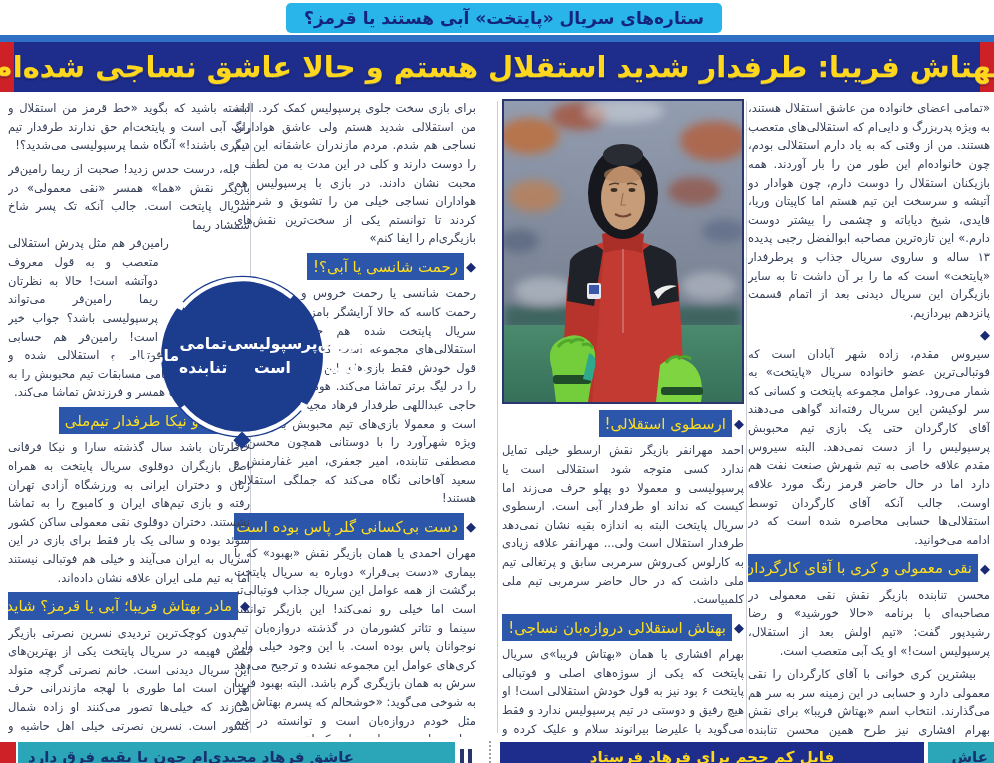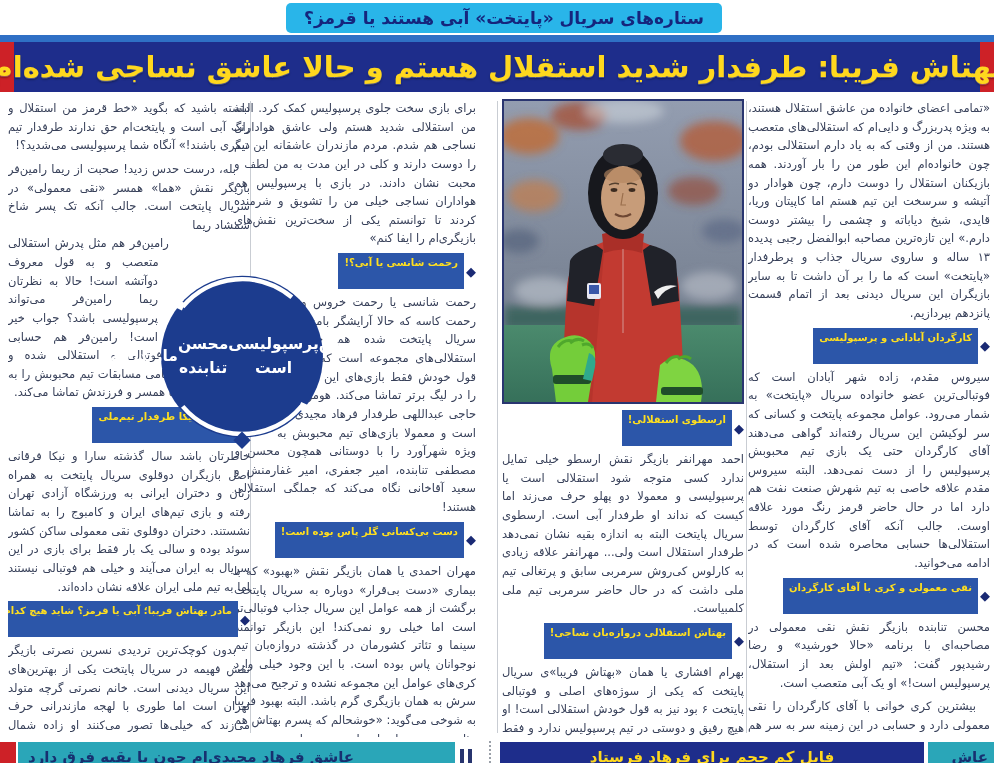--- a/index.html
+++ b/index.html
@@ -35,22 +35,22 @@
     position:absolute; top:4px; bottom:0; width:242px; overflow:hidden;
     font-size:11.5px; line-height:1.62; color:#38415a; text-align:justify;
   }
   .c1 { right:4px; } .c2 { right:250px; } .c3 { right:518px; } .c4 { right:744px; }
   .col p { margin:0 0 5px; }
   .col p.ind { text-indent:14px; }
   
   .sh { display:flex; align-items:center; margin:2px 0 4px; }
   .sh .di { color:#1a2a74; font-size:13px; line-height:1; margin-left:2px; }
   .sh .bar {
-    background:#2c56a9; color:#ffdf1f; font-weight:bold; font-size:10px;
-    padding:2px 6px 18px; letter-spacing:-0.2px; white-space:nowrap;
+    background:#2c56a9; color:#ffdf1f; font-weight:normal; font-size:15px;
+    padding:2px 6px 1px; letter-spacing:-0.2px; white-space:nowrap;
   }
   
   .photo {
     width:242px; height:305px; margin:0 0 6px; padding:0;
     border:2px solid #2a3670; background:#8d96a8; overflow:hidden;
   }
   
   .cutL { float:left;  width:70px; height:150px; shape-outside:circle(86px at -13px 60px); shape-margin:4px; }
   .cutR { float:right; width:92px; height:155px; shape-outside:circle(86px at 84px 71px);  shape-margin:4px; }
   
@@ -98,21 +98,20 @@
 
   <div class="body-area">
     <div class="rule" style="left:250px"></div>
     <div class="rule" style="left:497px"></div>
     <div class="rule" style="left:746px"></div>
 
     <section class="col c1">
       <p>«تمامی اعضای خانواده من عاشق استقلال هستند، به ویژه پدربزرگ و دایی‌ام که استقلالی‌های متعصب هستند. من از وقتی که به یاد دارم استقلالی بودم، چون خانواده‌ام این طور من را بار آوردند. همه بازیکنان استقلال را دوست دارم، چون هوادار دو آتیشه و سرسخت این تیم هستم اما کاپیتان وریا، قایدی، شیخ دیاباته و چشمی را بیشتر دوست دارم.» این تازه‌ترین مصاحبه ابوالفضل رجبی پدیده ۱۳ ساله و ساروی سریال جذاب و پرطرفدار «پایتخت» است که ما را بر آن داشت تا به سایر بازیگران این سریال دیدنی بعد از اتمام قسمت پانزدهم بپردازیم.</p>
       <div class="sh">
         <span class="di">◆</span>
-        <span class="bar">کارگردان آبادانی و پرسپولیسی</span>
       </div>
       <p>سیروس مقدم، زاده شهر آبادان است که فوتبالی‌ترین عضو خانواده سریال «پایتخت» به شمار می‌رود. عوامل مجموعه پایتخت و کسانی که سر لوکیشن این سریال رفته‌اند گواهی می‌دهند آقای کارگردان حتی یک بازی تیم محبوبش پرسپولیس را از دست نمی‌دهد. البته سیروس مقدم علاقه خاصی به تیم شهرش صنعت نفت هم دارد اما در حال حاضر قرمز رنگ مورد علاقه اوست. جالب آنکه آقای کارگردان توسط استقلالی‌ها حسابی محاصره شده است که در ادامه می‌خوانید.</p>
       <div class="sh">
         <span class="di">◆</span>
         <span class="bar">نقی معمولی و کری با آقای کارگردان</span>
       </div>
       <p>محسن تنابنده بازیگر نقش نقی معمولی در مصاحبه‌ای با برنامه «حالا خورشید» و رضا رشیدپور گفت: «تیم اولش بعد از استقلال، پرسپولیس است!» او یک آبی متعصب است.</p>
       <p class="ind">بیشترین کری خوانی با آقای کارگردان را نقی معمولی دارد و حسابی در این زمینه سر به سر هم می‌گذارند. انتخاب اسم «بهتاش فریبا» برای نقش بهرام افشاری نیز طرح همین محسن تنابنده استقلالی و به یاد «بهتاش فریبا» ستاره دهه ۶۰ استقلال و تیم ملی ایران بود.</p>
     </section>
 
@@ -230,21 +229,21 @@
       <circle cx="100" cy="100" r="92" fill="#1c3c8e"></circle>
       <path d="M32.6 43.4 A88 88 0 0 1 156.6 32.6" stroke="#ffffff" stroke-width="5" fill="none"></path>
       <rect x="25" y="37" width="9" height="9" fill="#ffffff" transform="rotate(25 29.5 41.5)"></rect>
       <path d="M167.4 156.6 A88 88 0 0 1 32.6 156.6" stroke="#ffffff" stroke-width="5" fill="none"></path>
       <rect x="165" y="153" width="9" height="9" fill="#ffffff" transform="rotate(25 169.5 157.5)"></rect>
       <rect x="93" y="188" width="14" height="14" fill="#1c3c8e" transform="rotate(45 100 195)"></rect>
     </svg>
     <div class="badge-text">
       <div>سیروس مقدم</div>
       <div>پرسپولیسی است</div>
-      <div>محسن تنابنده</div>
+      <div>تمامی تنابنده</div>
       <div>مازندرانی</div>
     </div>
   </div>
 
   <div class="f-red"></div>
   <div class="f-teal">
     <span>عاشق فرهاد مجیدی‌ام چون با بقیه فرق دارد</span>
   </div>
   <div class="f-glyph">
       <i></i>

